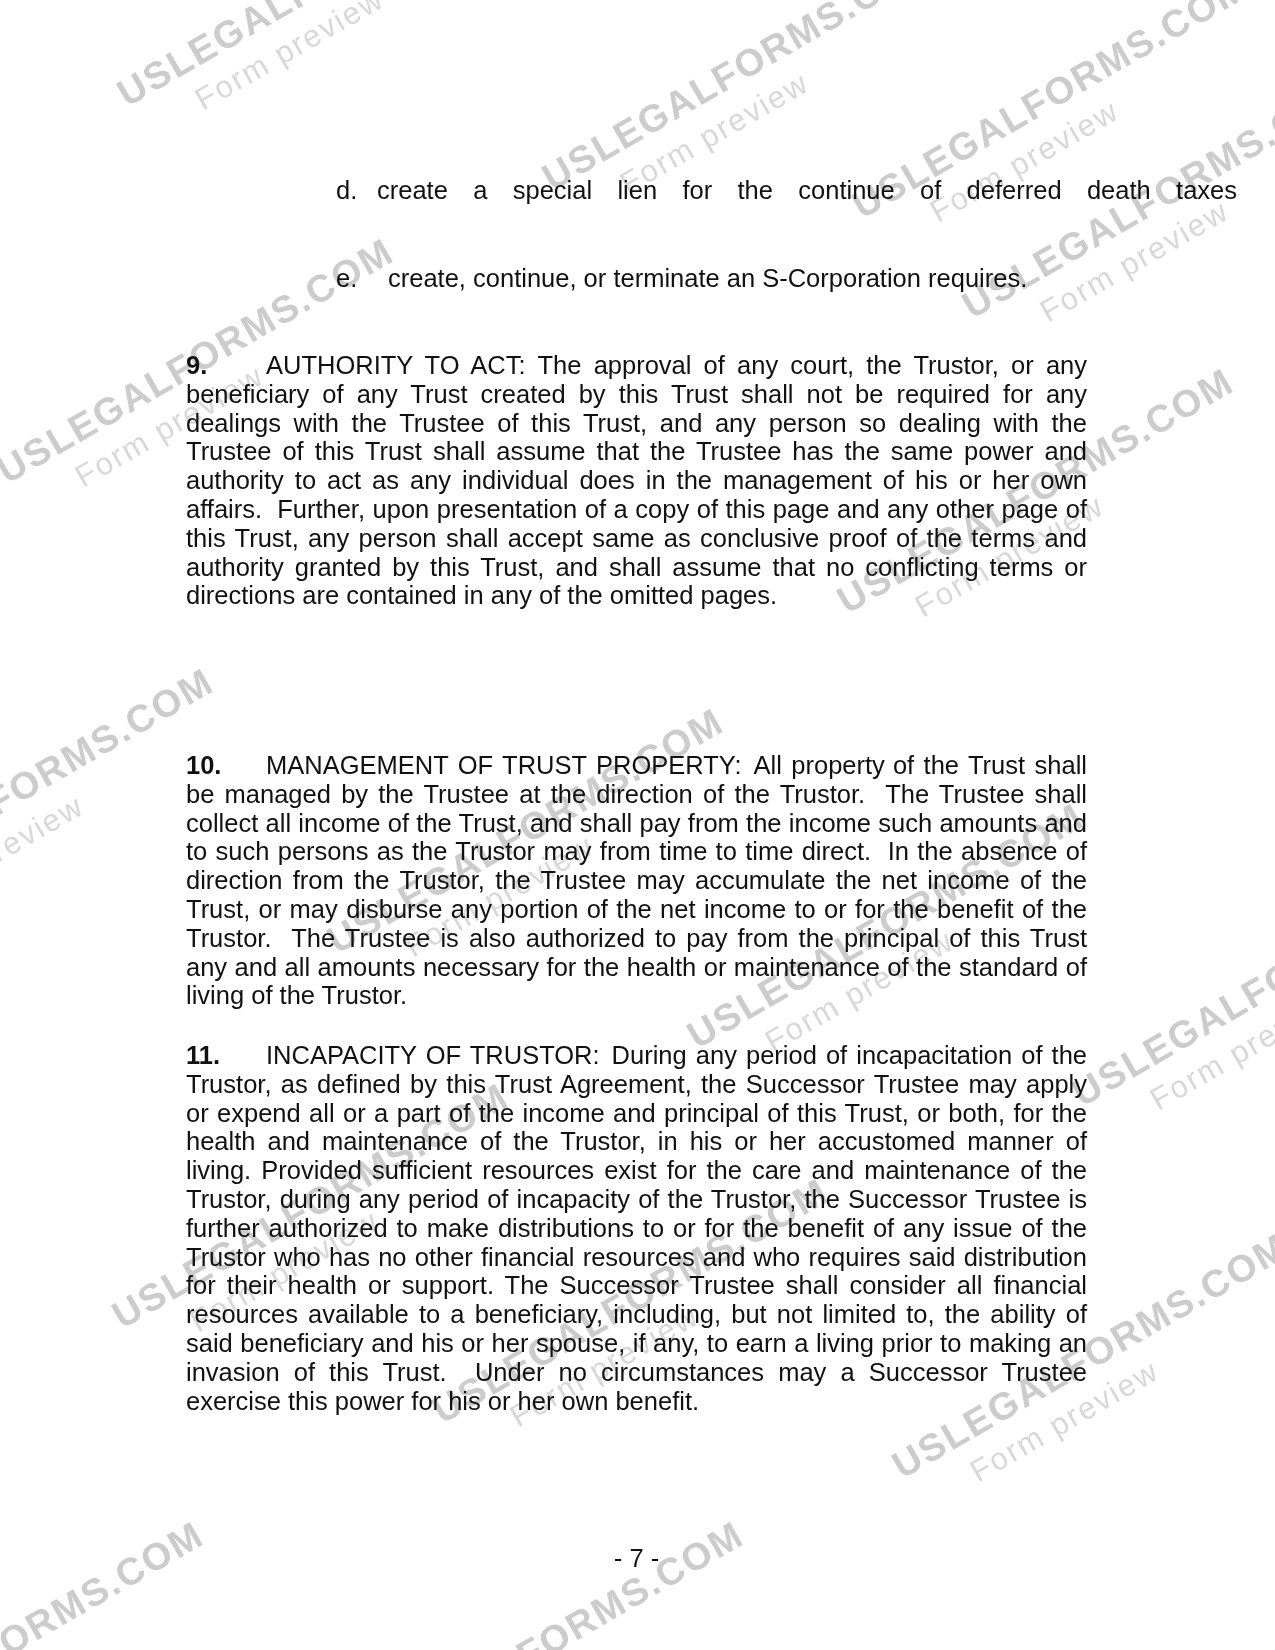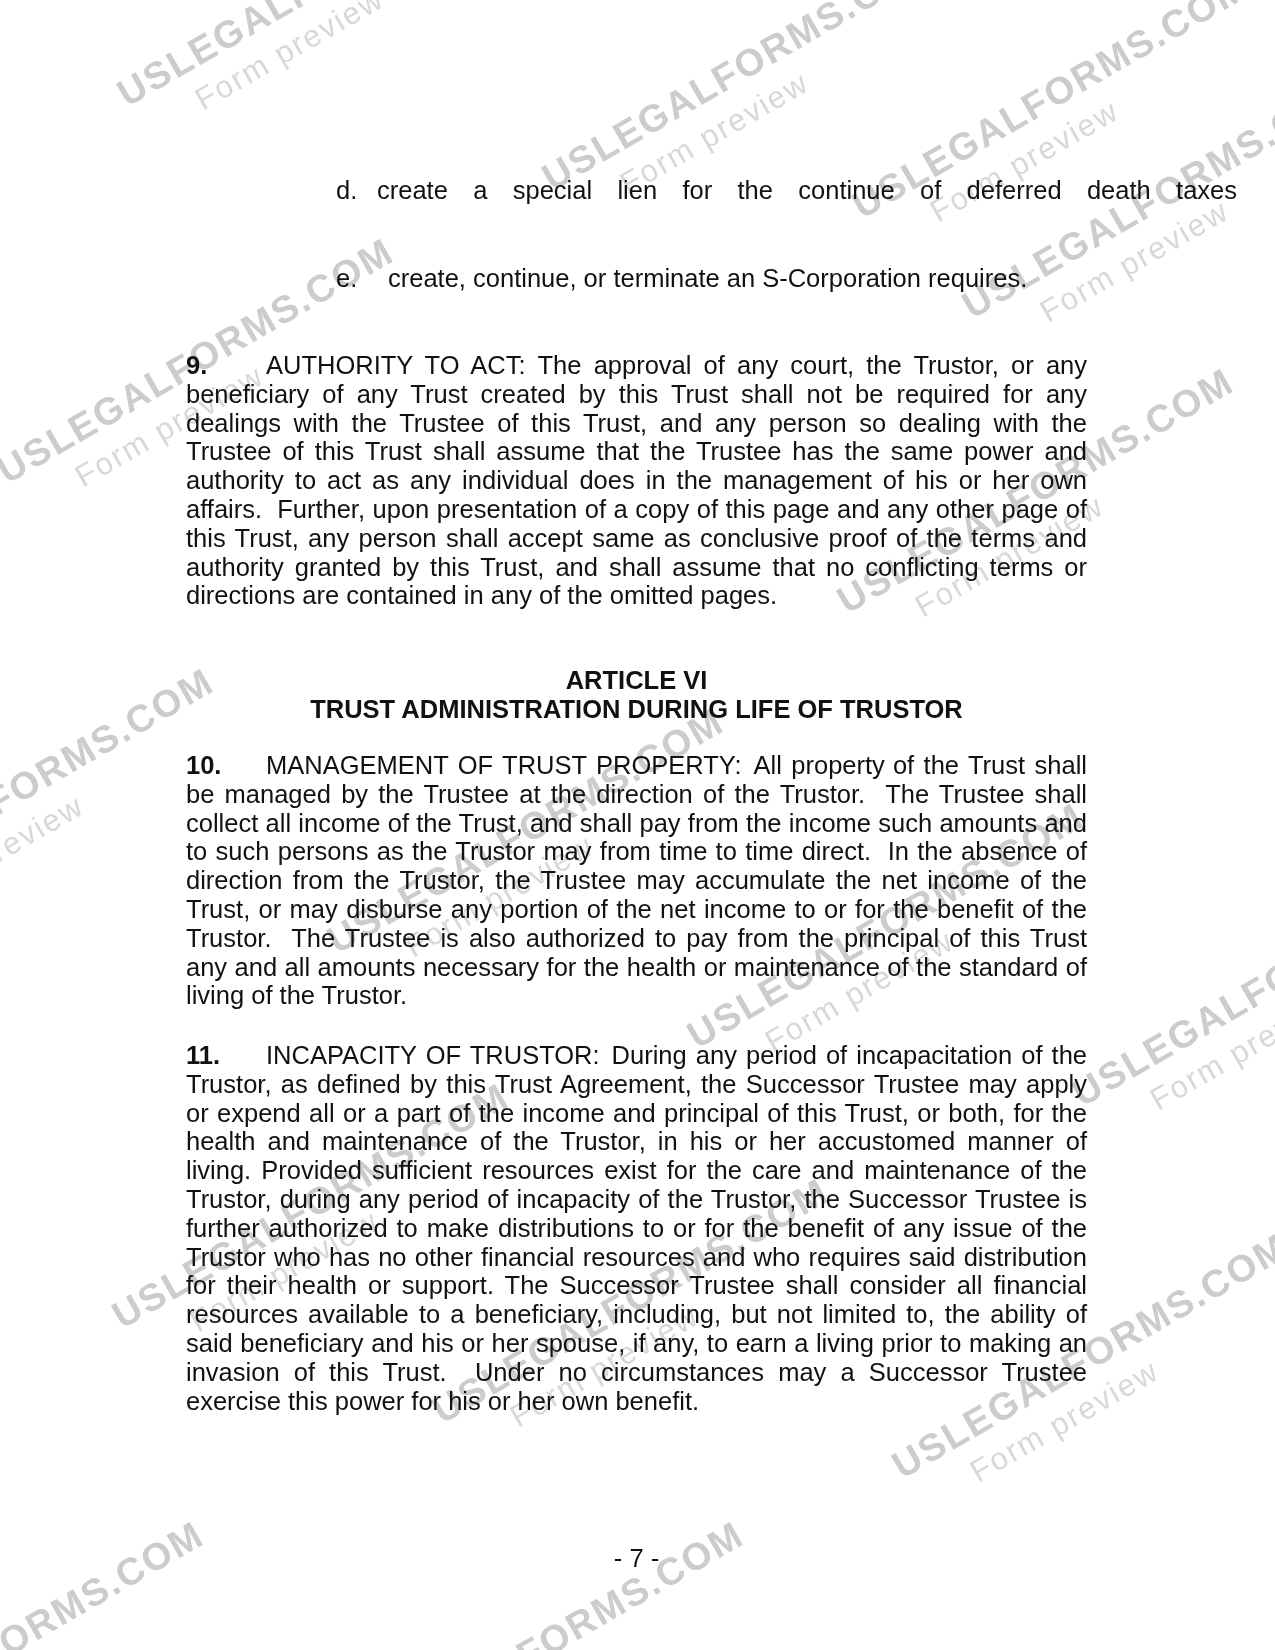--- a/index.html
+++ b/index.html
@@ -148,24 +148,20 @@
       <div class="li-row">
         <span class="li-label">e.</span>
         <div class="li-lines li-indent">
           <div class="li-line">create, continue, or terminate an S-Corporation requires.</div>
         </div>
       </div>
     </div>
 
     <div class="block para" style="top:351px;"><span class="sec-num">9.</span><span class="sec-head">AUTHORITY TO ACT:</span><span class="head-gap"></span><span class="bold">The approval of any court, the Trustor, or any beneficiary of any Trust created by this Trust shall not be required for any dealings with the Trustee of this Trust, and any person so dealing with the Trustee of this Trust shall assume that the Trustee has the same power and authority to act as any individual does in the management of his or her own affairs.  Further, upon presentation of a copy of this page and any other page of this Trust, any person shall accept same as conclusive proof of the terms and authority granted by this Trust, and shall assume that no conflicting terms or directions are contained in any of the omitted pages.</span></div>
 
-    <div class="block centered" style="top:666px;">
-      <div>ARTICLE VI</div>
-      <div>TRUST ADMINISTRATION DURING LIFE OF TRUSTOR</div>
-    </div>
 
     <div class="block para" style="top:751px;"><span class="sec-num">10.</span><span class="sec-head">MANAGEMENT OF TRUST PROPERTY:</span><span class="head-gap"></span><span class="bold">All property</span><span class="lead-gap"></span><span>of the Trust shall be managed by the Trustee at the direction of the Trustor.  The Trustee shall collect all income of the Trust, and shall pay from the income such amounts and to such persons as the Trustor may from time to time direct.  In the absence of direction from the Trustor, the Trustee may accumulate the net income of the Trust, or may disburse any portion of the net income to or for the benefit of the Trustor.  The Trustee is also authorized to pay from the principal of this Trust any and all amounts necessary for the health or maintenance of the standard of living of the Trustor.</span></div>
 
     <div class="block para" style="top:1041px;"><span class="sec-num">11.</span><span class="sec-head">INCAPACITY OF TRUSTOR:</span><span class="head-gap"></span><span>During any period of incapacitation of the Trustor, as defined by this Trust Agreement, the Successor Trustee may apply or expend all or a part of the income and principal of this Trust, or both, for the health and maintenance of the Trustor, in his or her accustomed manner of living. Provided sufficient resources exist for the care and maintenance of the Trustor, during any period of incapacity of the Trustor, the Successor Trustee is further authorized to make distributions to or for the benefit of any issue of the Trustor who has no other financial resources and who requires said distribution for their health or support. The Successor Trustee shall consider all financial resources available to a beneficiary, including, but not limited to, the ability of said beneficiary and his or her spouse, if any, to earn a living prior to making an invasion of this Trust.  Under no circumstances may a Successor Trustee exercise this power for his or her own benefit.</span></div>
 
     <div class="block page-number" style="top:1544px;">- 7 -</div>
 
   </div>
 </div>
 

